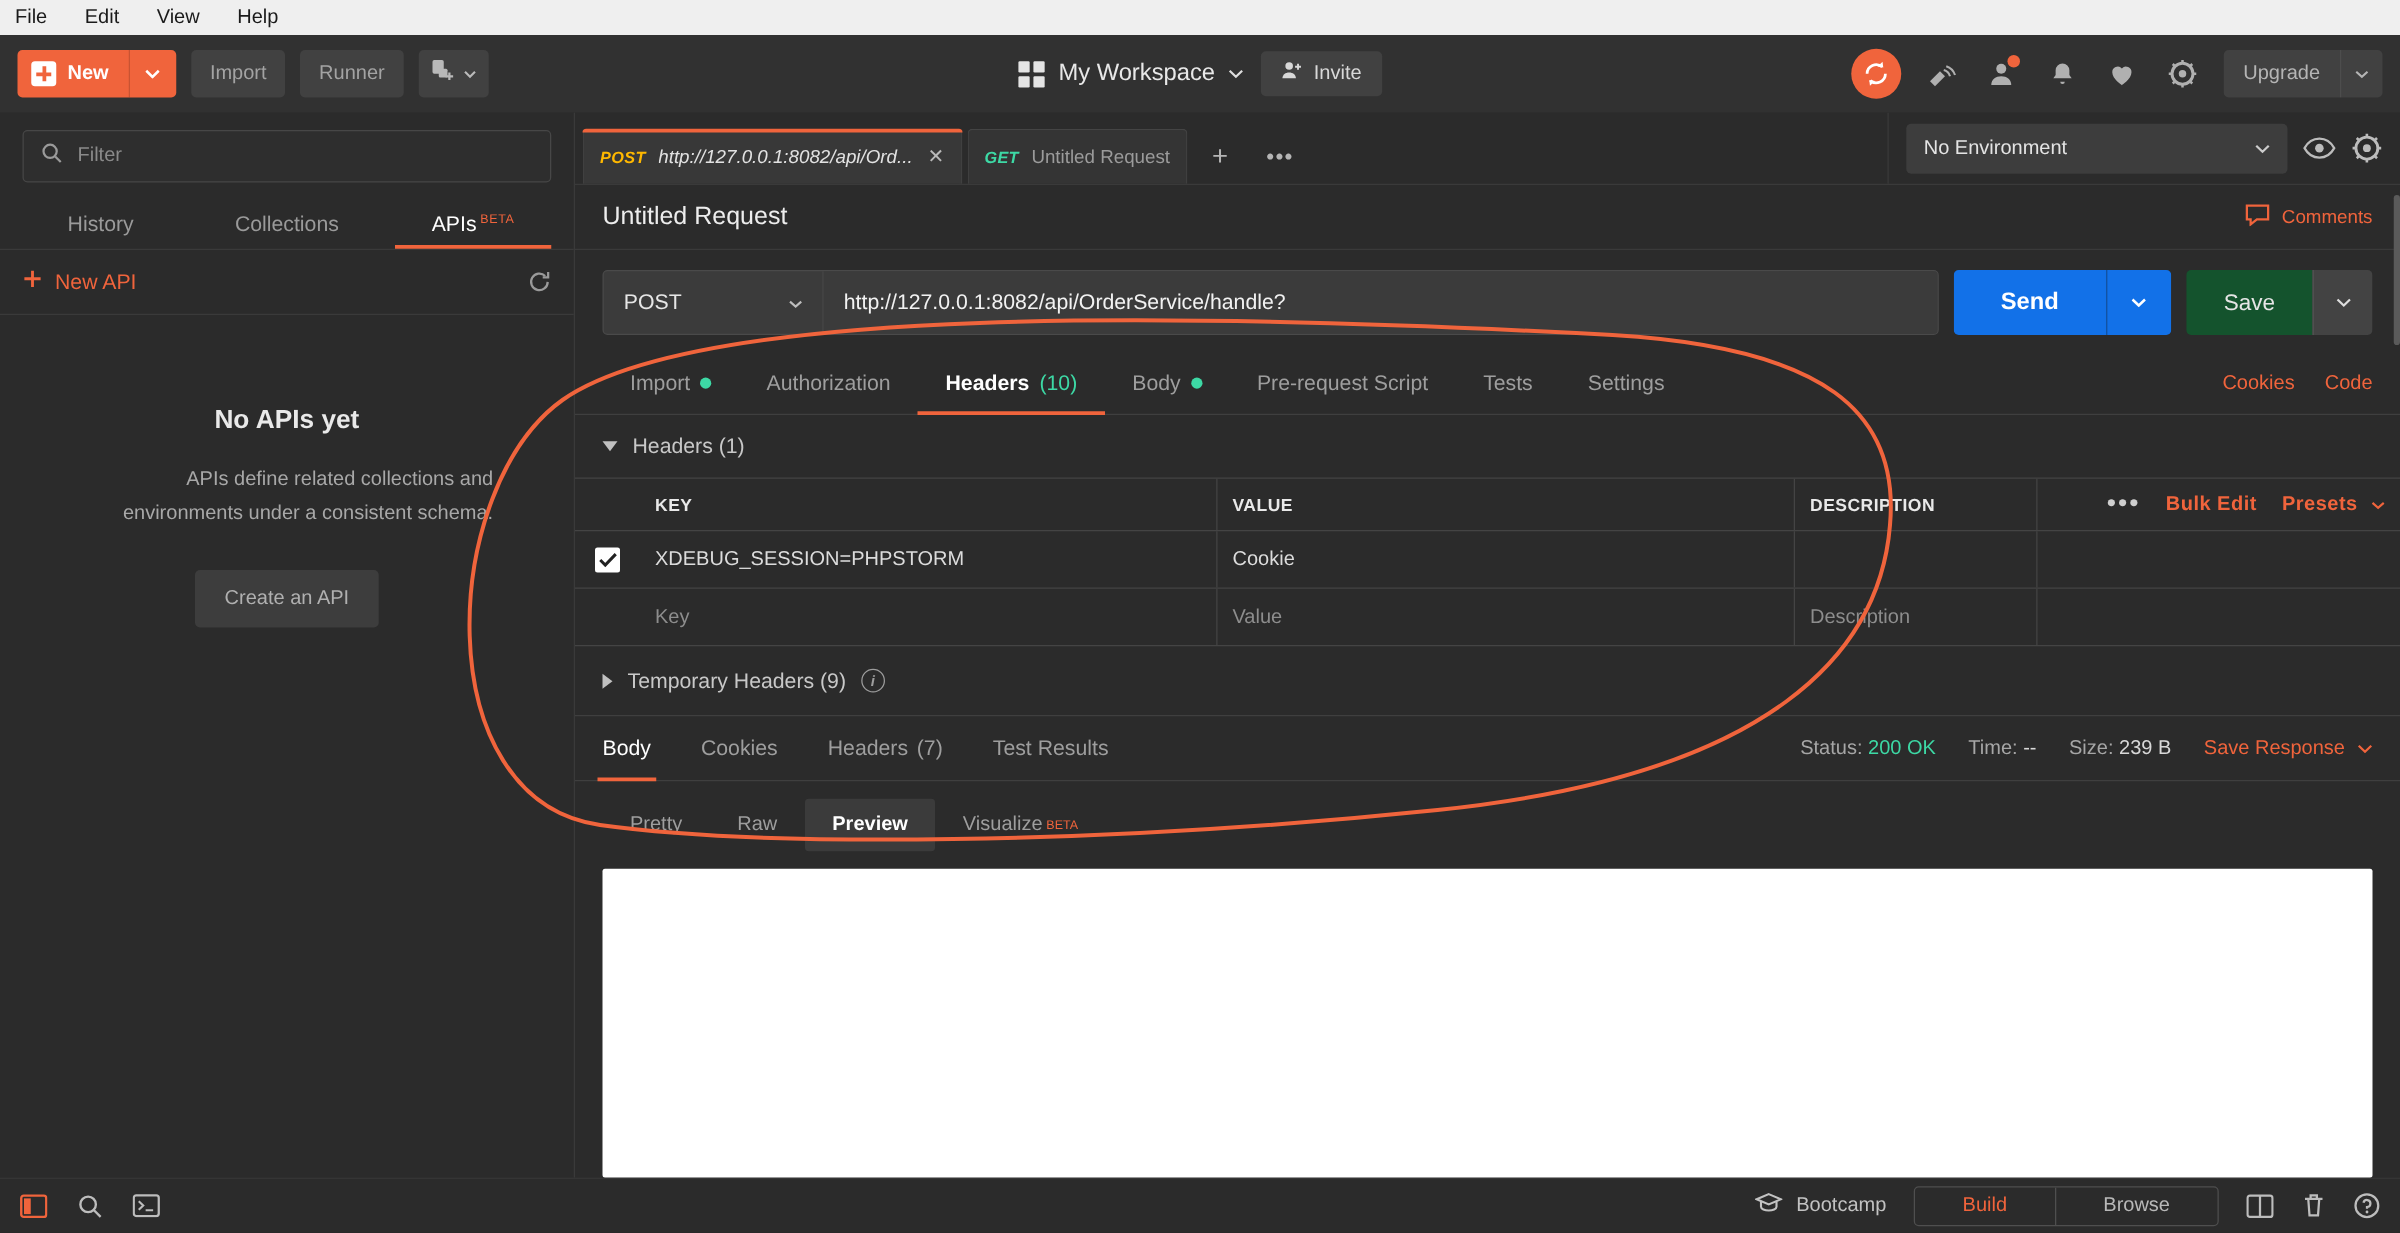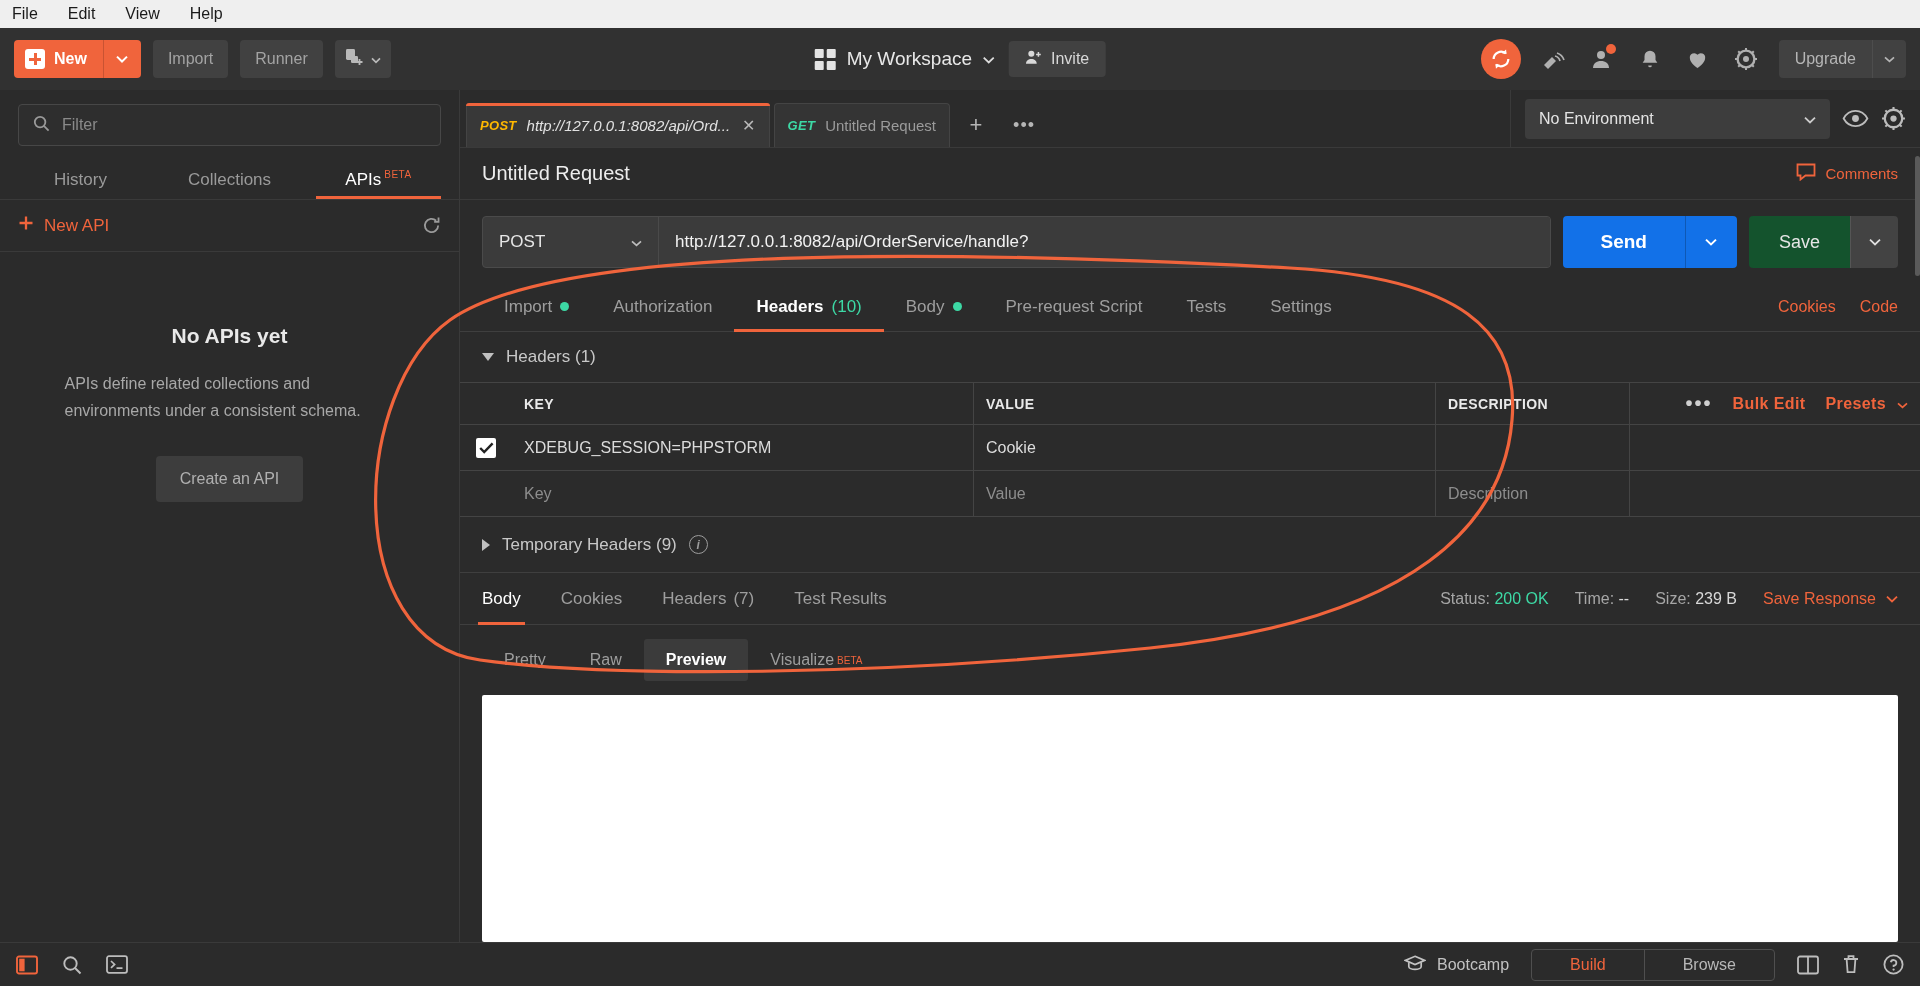--- a/index.html
+++ b/index.html
@@ -112,21 +112,21 @@
   }
   .side-divider { border-bottom: 1px solid #3a3a3a; }
   .newapi-row {
     height: 52px; display: flex; align-items: center; justify-content: space-between;
     padding: 0 18px; border-bottom: 1px solid #3a3a3a;
   }
   .newapi { display: flex; align-items: center; gap: 10px; color: #f0643c; font-size: 17px; cursor: pointer; }
   .refresh { color: #9a9a9a; cursor: pointer; display: flex; }
   .empty {
     flex: 1; display: flex; flex-direction: column; align-items: center; justify-content: flex-start;
-    padding-top: 72px; text-align: left;
+    padding-top: 72px; text-align: right;
   }
   .empty h3 { color: #e9e9e9; font-size: 21px; font-weight: 700; margin-bottom: 22px; }
   .empty p { color: #a8a8a8; font-size: 16px; line-height: 1.7; max-width: 330px; }
   .create-api {
     margin-top: 32px; height: 46px; padding: 0 24px; background: #3d3d3d; border-radius: 4px;
     color: #b0b0b0; font-size: 16px; display: flex; align-items: center; cursor: pointer;
   }
 
   
   .pane { flex: 1; display: flex; flex-direction: column; min-width: 0; background: #2b2b2b; }

